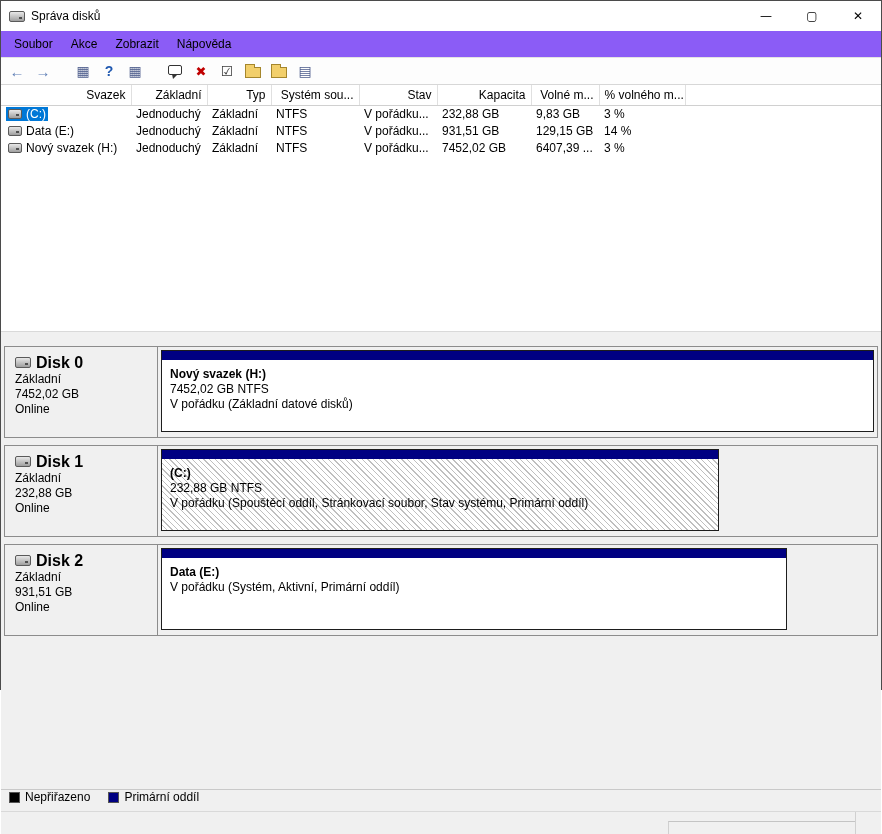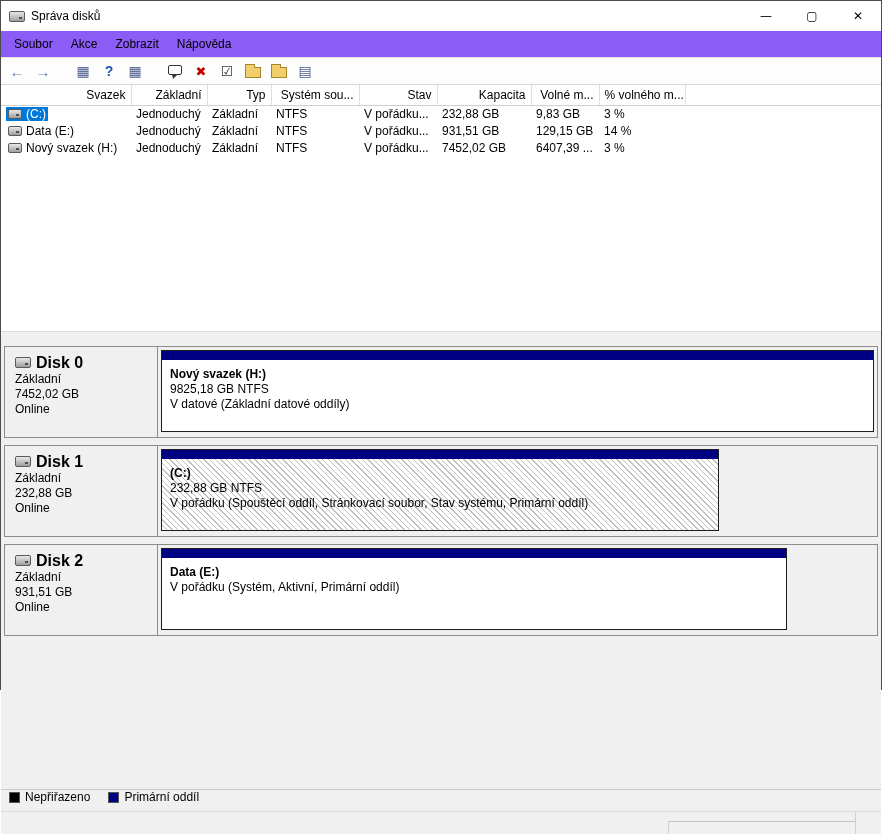--- a/index.html
+++ b/index.html
@@ -297,22 +297,22 @@
           <b>Disk 0</b>
         </div>
         <div>Základní</div>
         <div>7452,02 GB</div>
         <div>Online</div>
       </div>
       <div class="disk-parts">
         <div class="partition" style="width:713px">
           <div class="strip"></div>
           <div class="p-label">Nový svazek  (H:)</div>
-          <div class="p-size">9825,18 GB NTFS</div>
-          <div class="p-status">V datové (Základní datové oddíly)</div>
+          <div class="p-size">7452,02 GB NTFS</div>
+          <div class="p-status">V pořádku (Základní datové disků)</div>
         </div>
       </div>
     </div>
 
     <div class="disk-row">
       <div class="disk-info">
         <div class="disk-title">
           <span class="hdd-icon"></span>
           <b>Disk 1</b>
         </div>

